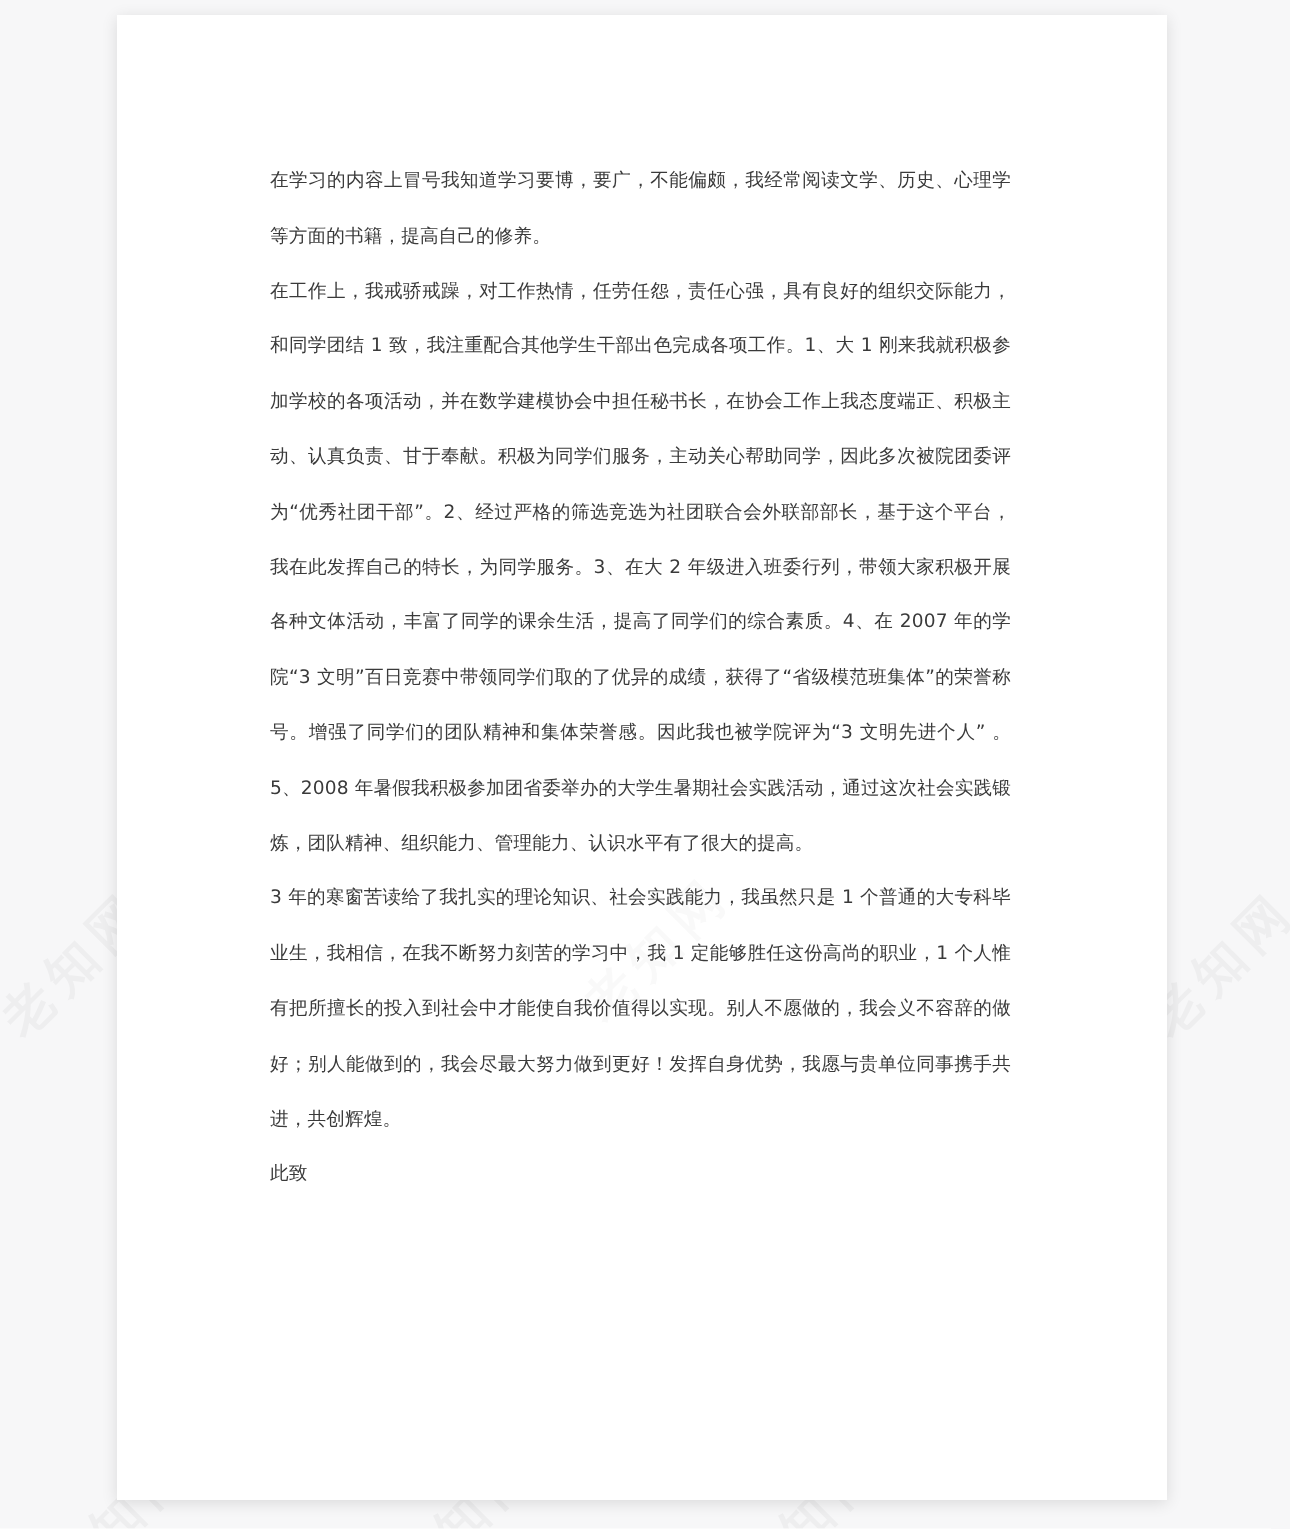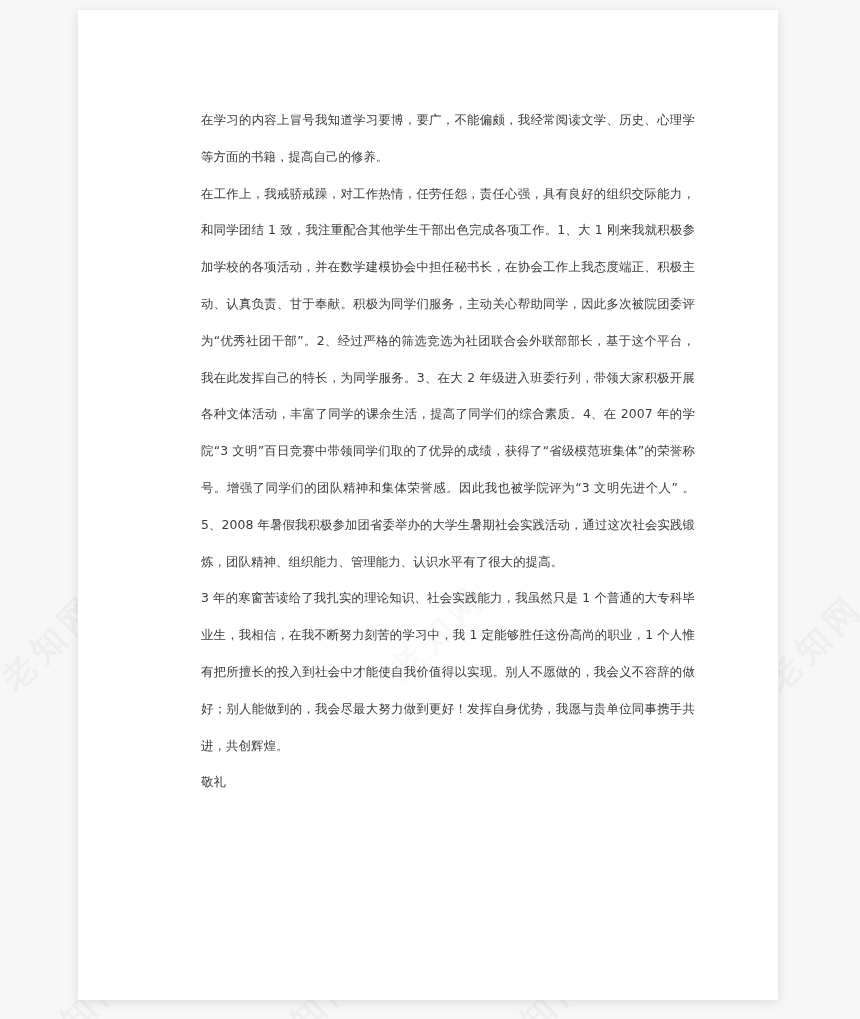--- a/index.html
+++ b/index.html
@@ -22,21 +22,21 @@
     }
     .page {
       position: absolute;
       left: 78px; top: 10px;
       width: 700px; height: 990px;
       background: #ffffff;
       box-shadow: 0 2px 10px rgba(0,0,0,0.12);
     }
     .content {
       position: absolute;
-      left: 123px; top: 92px;
+      left: 102px; top: 92px;
       width: 494px;
     }
     .para {
       margin: 0;
       color: #3a3a3a;
       font-size: 12.4px;
       line-height: 36.8px;
       text-align: justify;
       letter-spacing: 0.1px;
     }
@@ -59,15 +59,15 @@
 <div class="watermark" style="left:20px; top:990px;">老知网</div>
 <div class="watermark" style="left:250px; top:990px;">老知网</div>
 <div class="watermark" style="left:480px; top:990px;">老知网</div>
 
 <div class="page">
   <div class="page-watermark" style="left:300px; top:600px;">老知网</div>
   <div class="content">
     <p class="para">在学习的内容上冒号我知道学习要博，要广，不能偏颇，我经常阅读文学、历史、心理学等方面的书籍，提高自己的修养。</p>
     <p class="para">在工作上，我戒骄戒躁，对工作热情，任劳任怨，责任心强，具有良好的组织交际能力，和同学团结 1 致，我注重配合其他学生干部出色完成各项工作。1、大 1 刚来我就积极参加学校的各项活动，并在数学建模协会中担任秘书长，在协会工作上我态度端正、积极主动、认真负责、甘于奉献。积极为同学们服务，主动关心帮助同学，因此多次被院团委评为“优秀社团干部”。2、经过严格的筛选竞选为社团联合会外联部部长，基于这个平台，我在此发挥自己的特长，为同学服务。3、在大 2 年级进入班委行列，带领大家积极开展各种文体活动，丰富了同学的课余生活，提高了同学们的综合素质。4、在 2007 年的学院“3 文明”百日竞赛中带领同学们取的了优异的成绩，获得了“省级模范班集体”的荣誉称号。增强了同学们的团队精神和集体荣誉感。因此我也被学院评为“3 文明先进个人” 。5、2008 年暑假我积极参加团省委举办的大学生暑期社会实践活动，通过这次社会实践锻炼，团队精神、组织能力、管理能力、认识水平有了很大的提高。</p>
     <p class="para">3 年的寒窗苦读给了我扎实的理论知识、社会实践能力，我虽然只是 1 个普通的大专科毕业生，我相信，在我不断努力刻苦的学习中，我 1 定能够胜任这份高尚的职业，1 个人惟有把所擅长的投入到社会中才能使自我价值得以实现。别人不愿做的，我会义不容辞的做好；别人能做到的，我会尽最大努力做到更好！发挥自身优势，我愿与贵单位同事携手共进，共创辉煌。</p>
-    <p class="para">敬礼</p>
+    <p class="para">此致</p>
   </div>
 </div>
 
 </body></html>

